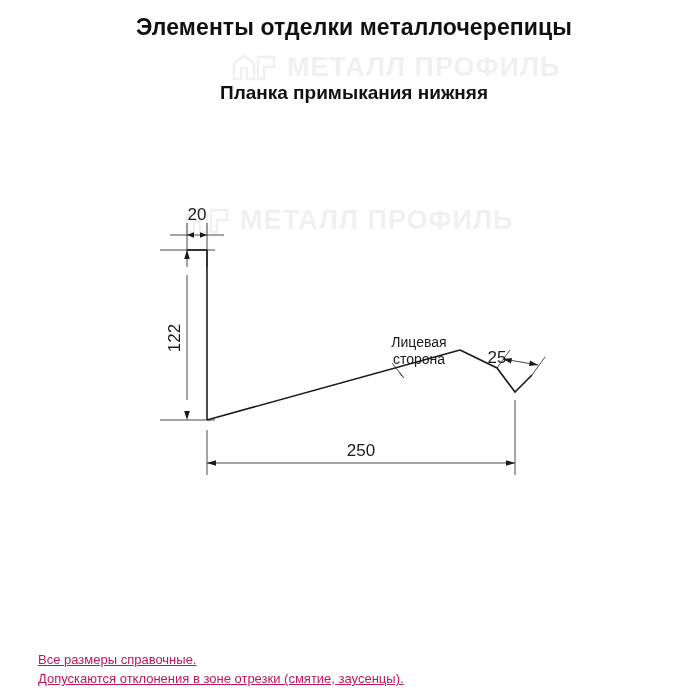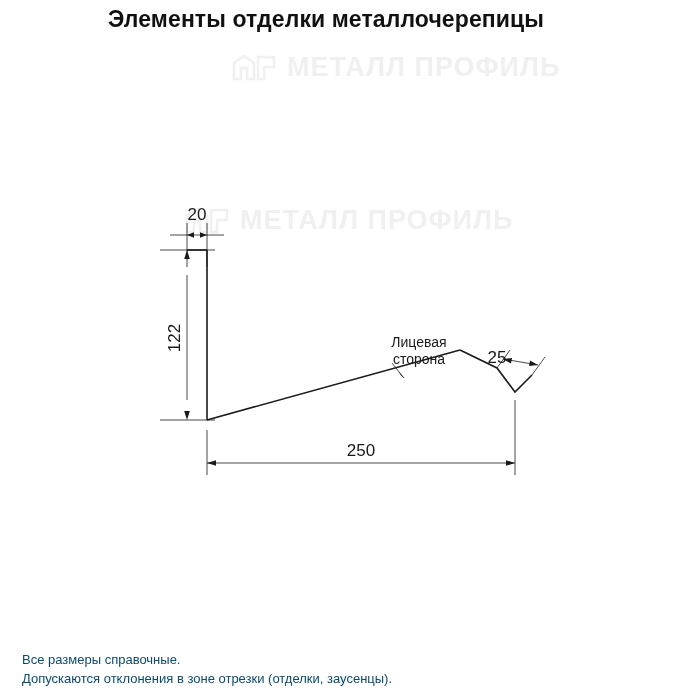--- a/index.html
+++ b/index.html
@@ -15,24 +15,25 @@
     position: relative;
     overflow: hidden;
   }
   .page {
     position: relative;
     width: 700px;
     height: 700px;
   }
   .title-block {
     position: absolute;
-    top: 4px;
+    top: 12px;
     left: 0;
     width: 652px;
     text-align: center;
+    padding-left: 28px;
   }
   .title-main {
     font-size: 23px;
     font-weight: bold;
     letter-spacing: 0.1px;
     color: #111111;
     margin: 0;
     line-height: 30px;
   }
   .title-sub {
@@ -75,45 +76,47 @@
   .wm-2 { top: 205px; left: 185px; }
   .wm .wm-logo {
     display: inline-block;
     width: 46px;
     height: 30px;
     vertical-align: -7px;
     margin-right: 9px;
   }
   .footer {
     position: absolute;
-    left: 22px;
+    left: 38px;
     bottom: 12px;
     font-size: 13px;
-    color: #0c4a6e;
+    color: #be185d;
     line-height: 19px;
+    text-decoration: underline;
   }
   .footer div { white-space: nowrap; }
   .dimtext {
     font-size: 17px;
     fill: #1a1a1a;
     font-family: "Liberation Sans", sans-serif;
   }
   .facetext {
     font-size: 14px;
     fill: #1a1a1a;
     font-family: "Liberation Sans", sans-serif;
   }
 </style>
 </head>
 <body>
 
 <div class="page">
 
   <div class="title-block">
     <h1 class="title-main">Элементы отделки металлочерепицы</h1>
+    <h2 class="title-sub">Планка примыкания нижняя</h2>
   </div>
 
   <div class="wm wm-1">
     <span class="wm-logo">
       <svg width="46" height="30" viewBox="0 0 46 30">
         <path d="M2 26 L2 10 L12 3 L22 10 L22 26 L15 26 L15 15 L9 15 L9 26 Z" fill="none" stroke="#f0f0f0" stroke-width="2.5"></path>
         <path d="M26 26 L26 4 L42 4 L42 14 L32 14 L32 26 Z" fill="none" stroke="#f0f0f0" stroke-width="2.5"></path>
       </svg>
     </span><span>МЕТАЛЛ ПРОФИЛЬ</span>
   </div>
@@ -182,16 +185,16 @@
         <path d="M404 203 L398.5 196.5 L401 200.5 Z" fill="#1a1a1a"></path>
         <text class="facetext" x="419" y="172" text-anchor="middle">Лицевая</text>
         <text class="facetext" x="419" y="189" text-anchor="middle">сторона</text>
       </g>
 
     </svg>
   </div>
 
   <div class="footer">
     <div>Все размеры справочные.</div>
-    <div>Допускаются отклонения в зоне отрезки (отделки, заусенцы).</div>
+    <div>Допускаются отклонения в зоне отрезки (смятие, заусенцы).</div>
   </div>
 
 </div>
 
 </body></html>

